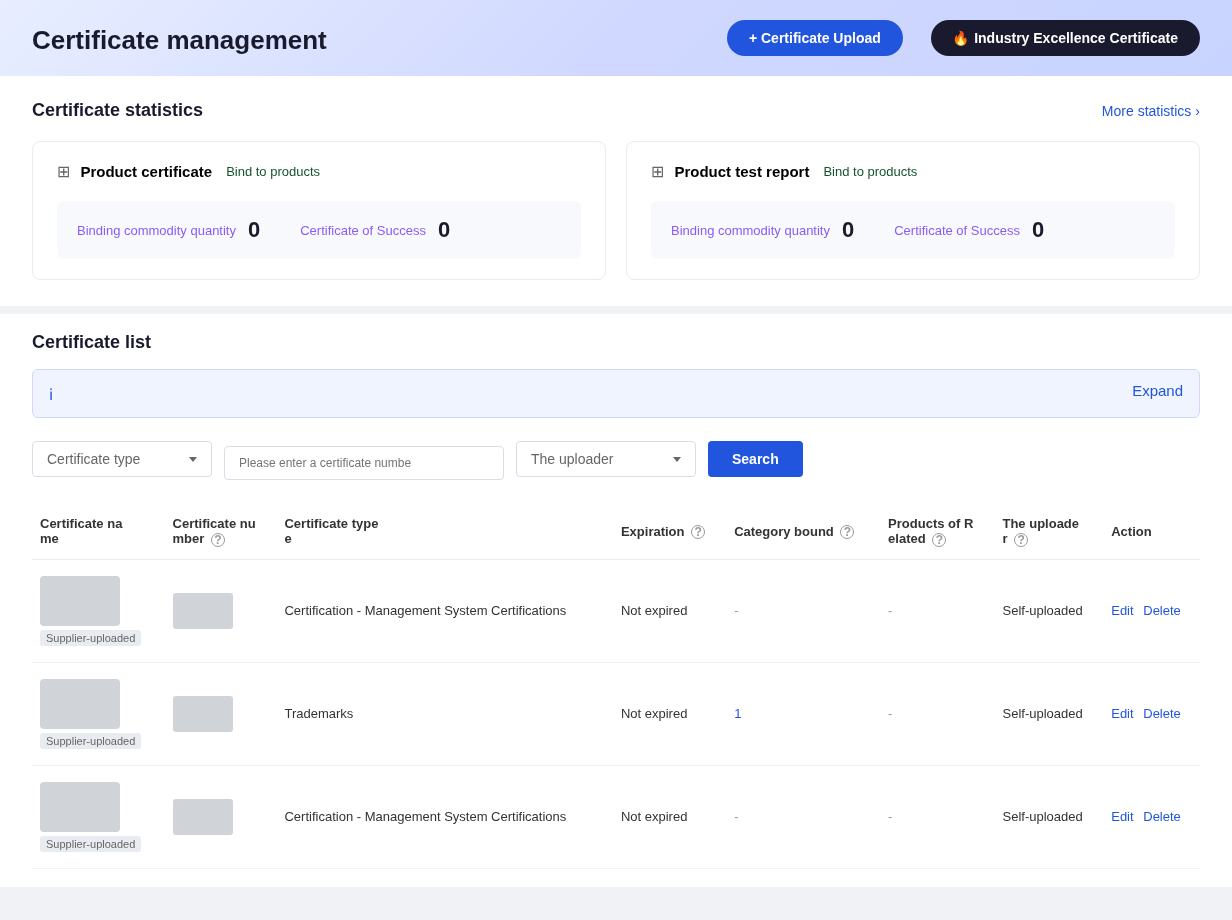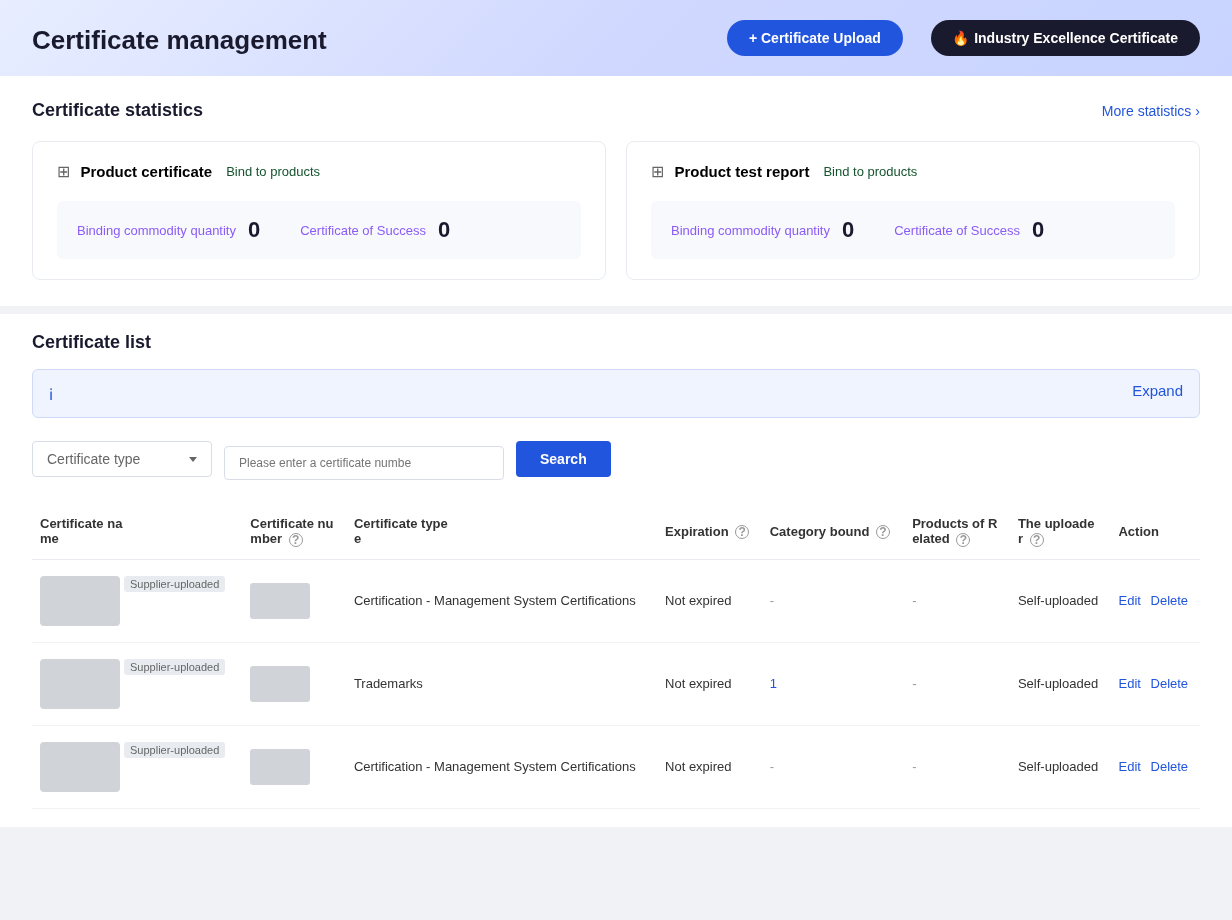--- a/index.html
+++ b/index.html
@@ -252,21 +252,21 @@
     }
     .cert-table td {
       font-size: 13px;
       color: #333;
       padding: 16px 8px;
       border-bottom: 1px solid #f0f2f5;
       vertical-align: middle;
     }
     .cert-name-cell {
       display: flex;
-      flex-direction: row;
+      flex-direction: column;
       align-items: flex-start;
       gap: 4px;
     }
     .cert-thumb {
       width: 80px;
       height: 50px;
       background: #d0d4d8;
       border-radius: 4px;
     }
     .cert-tag {
@@ -402,20 +402,24 @@
     </div>
     <span class="expand-btn">Expand</span>
   </div>
 
   <div class="filters">
     <div class="filter-select filter-select-wide">
       <span>Certificate type</span>
       <span class="chevron-down"></span>
     </div>
     <input class="filter-input" type="text" placeholder="Please enter a certificate numbe" style="">
+    <div class="uploader-select">
+      <span>The uploader</span>
+      <span class="chevron-down"></span>
+    </div>
     <button class="search-btn">Search</button>
   </div>
 
   <table class="cert-table">
     <thead>
       <tr>
         <th>Certificate na<br>me</th>
         <th>Certificate nu<br>mber <i class="help-icon">?</i></th>
         <th>Certificate type<br>e</th>
         <th>Expiration <i class="help-icon">?</i></th>

